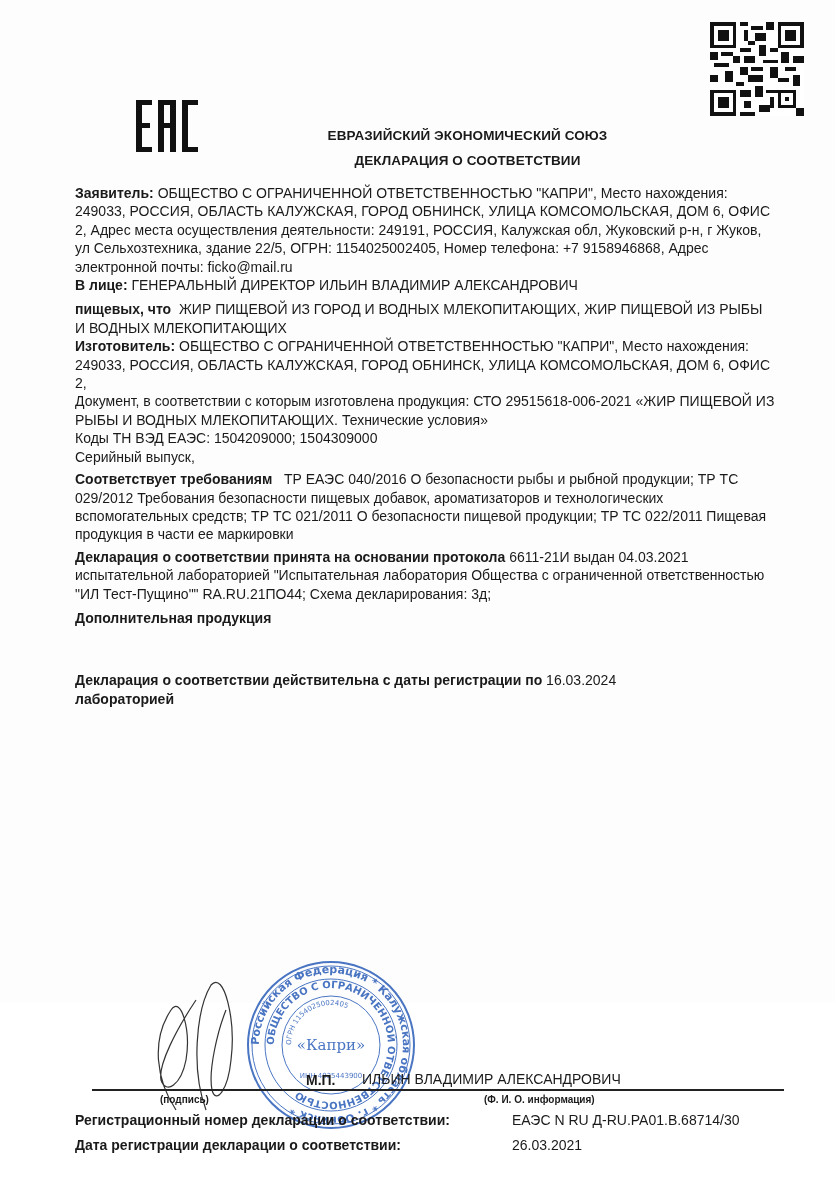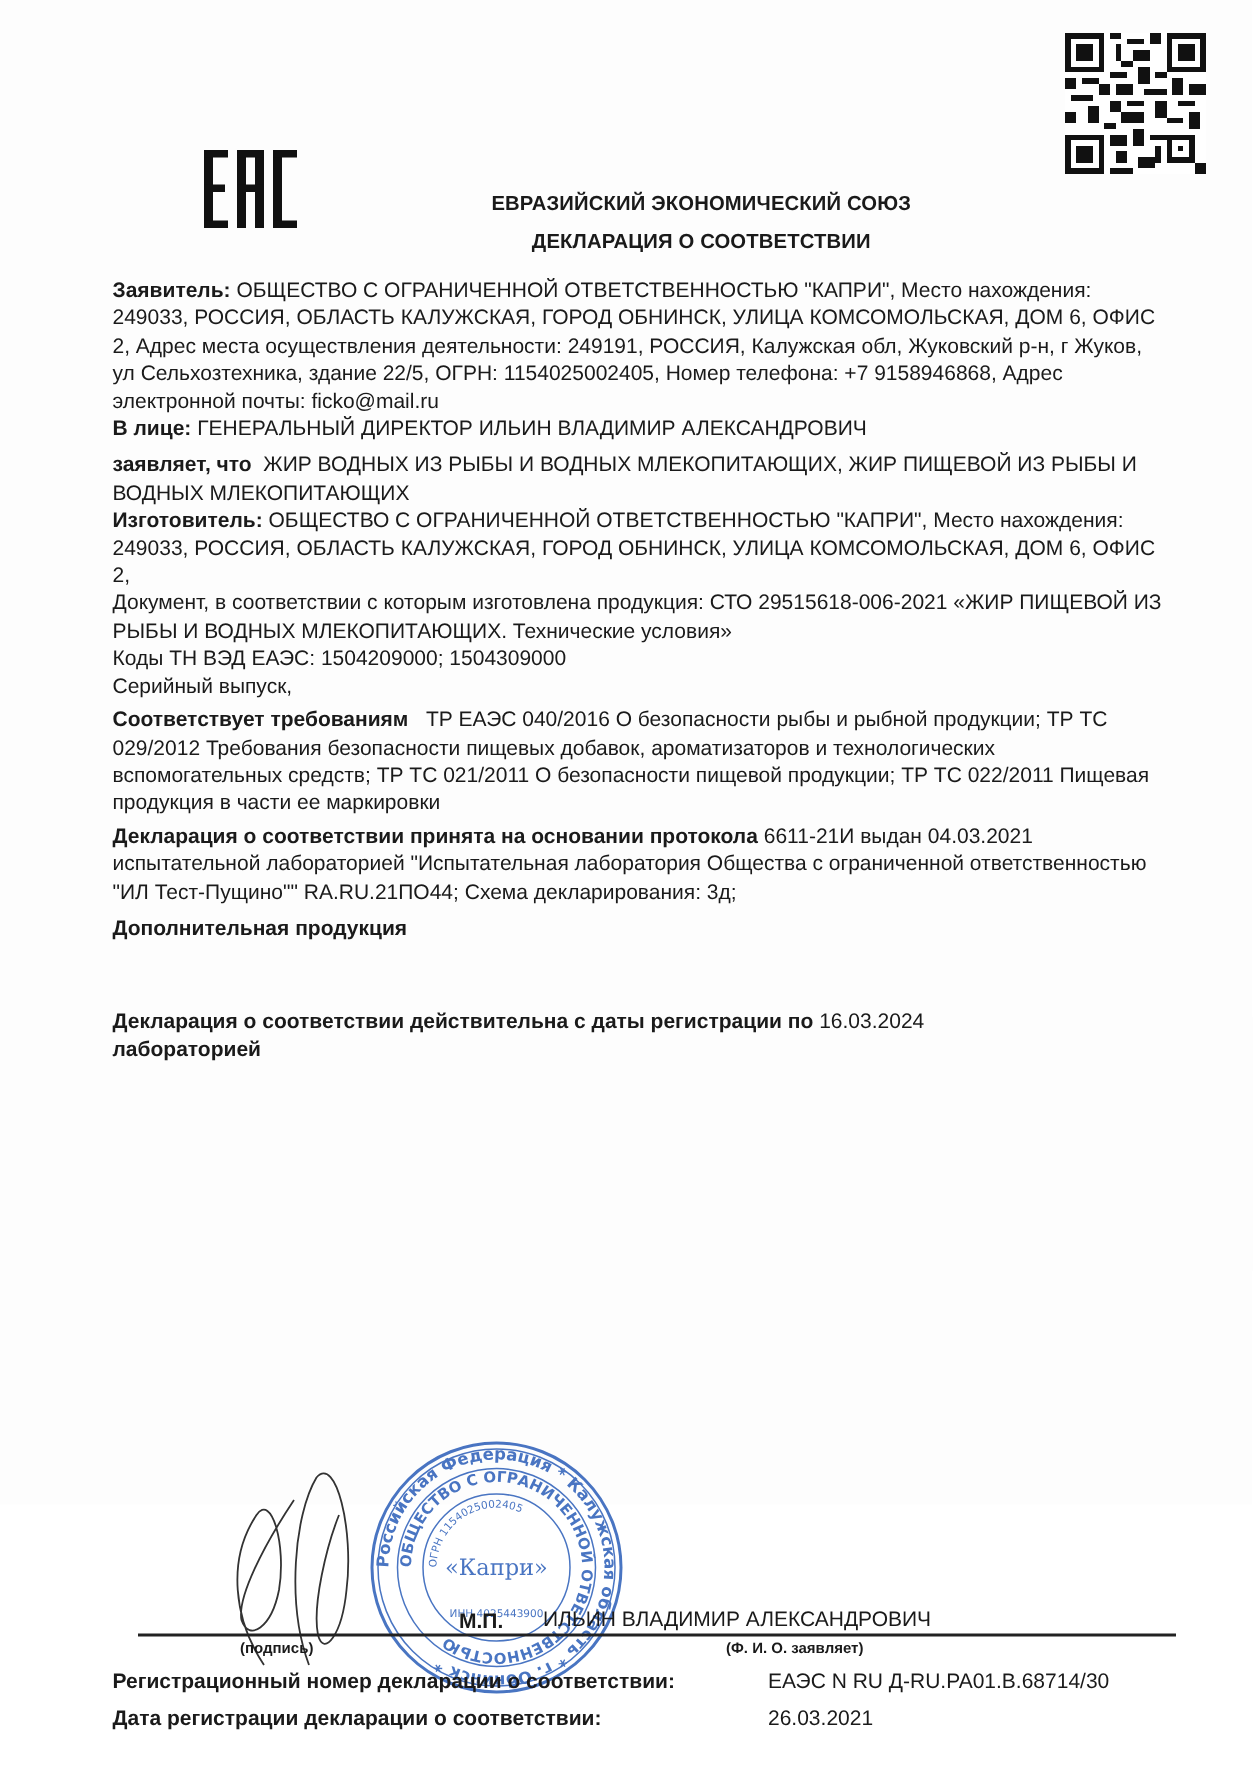--- a/index.html
+++ b/index.html
@@ -108,21 +108,21 @@
   <div class="title2">ДЕКЛАРАЦИЯ О СООТВЕТСТВИИ</div>
 
   <div class="body">
     <p>
       <span class="b">Заявитель:</span><span> ОБЩЕСТВО С ОГРАНИЧЕННОЙ ОТВЕТСТВЕННОСТЬЮ "КАПРИ", Место нахождения: 249033, РОССИЯ, ОБЛАСТЬ КАЛУЖСКАЯ, ГОРОД ОБНИНСК, УЛИЦА КОМСОМОЛЬСКАЯ, ДОМ 6, ОФИС 2, Адрес места осуществления деятельности: 249191, РОССИЯ, Калужская обл, Жуковский р-н, г Жуков, ул Сельхозтехника, здание 22/5, ОГРН: 1154025002405, Номер телефона: +7 9158946868, Адрес электронной почты: ficko@mail.ru</span>
     </p>
     <p>
       <span class="b">В лице:</span><span> ГЕНЕРАЛЬНЫЙ ДИРЕКТОР ИЛЬИН ВЛАДИМИР АЛЕКСАНДРОВИЧ</span>
     </p>
     <p class="gap6">
-      <span class="b">заявляет, что</span><span style="white-space:pre-wrap">  ЖИР ВОДНЫХ ИЗ РЫБЫ И ВОДНЫХ МЛЕКОПИТАЮЩИХ, ЖИР ПИЩЕВОЙ ИЗ РЫБЫ И ВОДНЫХ МЛЕКОПИТАЮЩИХ</span>
+      <span class="b">пищевых, что</span><span style="white-space:pre-wrap">  ЖИР ПИЩЕВОЙ ИЗ ГОРОД И ВОДНЫХ МЛЕКОПИТАЮЩИХ, ЖИР ПИЩЕВОЙ ИЗ РЫБЫ И ВОДНЫХ МЛЕКОПИТАЮЩИХ</span>
     </p>
     <p>
       <span class="b">Изготовитель:</span><span> ОБЩЕСТВО С ОГРАНИЧЕННОЙ ОТВЕТСТВЕННОСТЬЮ "КАПРИ", Место нахождения: 249033, РОССИЯ, ОБЛАСТЬ КАЛУЖСКАЯ, ГОРОД ОБНИНСК, УЛИЦА КОМСОМОЛЬСКАЯ, ДОМ 6, ОФИС 2,</span>
     </p>
     <p>Документ, в соответствии с которым изготовлена продукция: СТО 29515618-006-2021 «ЖИР ПИЩЕВОЙ ИЗ РЫБЫ И ВОДНЫХ МЛЕКОПИТАЮЩИХ. Технические условия»</p>
     <p>Коды ТН ВЭД ЕАЭС: 1504209000; 1504309000</p>
     <p>Серийный выпуск,</p>
     <p class="gap4">
       <span class="b">Соответствует требованиям</span><span style="white-space:pre-wrap">   ТР ЕАЭС 040/2016 О безопасности рыбы и рыбной продукции; ТР ТС 029/2012 Требования безопасности пищевых добавок, ароматизаторов и технологических вспомогательных средств; ТР ТС 021/2011 О безопасности пищевой продукции; ТР ТС 022/2011 Пищевая продукция в части ее маркировки</span>
     </p>
@@ -161,19 +161,19 @@
       <textPath href="#ogrnArc">ОГРН 1154025002405</textPath>
     </text>
     <text x="85" y="90" text-anchor="middle" font-family="DejaVu Serif, serif" font-size="15" fill="#2a5db8">«Капри»</text>
     <text x="85" y="118" text-anchor="middle" font-family="DejaVu Sans, sans-serif" font-size="7" fill="#2a5db8">ИНН 4025443900</text>
   </svg>
 
   <div class="mp">М.П.</div>
   <div class="fio">ИЛЬИН ВЛАДИМИР АЛЕКСАНДРОВИЧ</div>
   <div class="sig-line"></div>
   <div class="podpis">(подпись)</div>
-  <div class="fio-label">(Ф. И. О. заявляет)</div>
+  <div class="fio-label">(Ф. И. О. информация)</div>
 
   <div class="reg-label">Регистрационный номер декларации о соответствии:</div>
   <div class="reg-val">ЕАЭС N RU Д-RU.PA01.B.68714/30</div>
   <div class="date-label">Дата регистрации декларации о соответствии:</div>
   <div class="date-val">26.03.2021</div>
 </div>
 
 </body></html>

